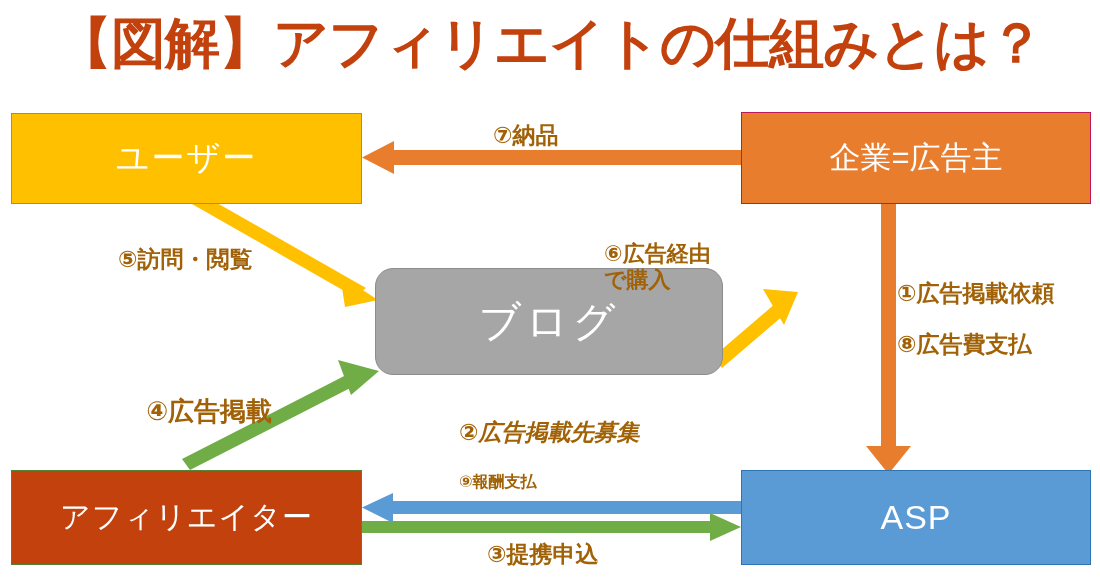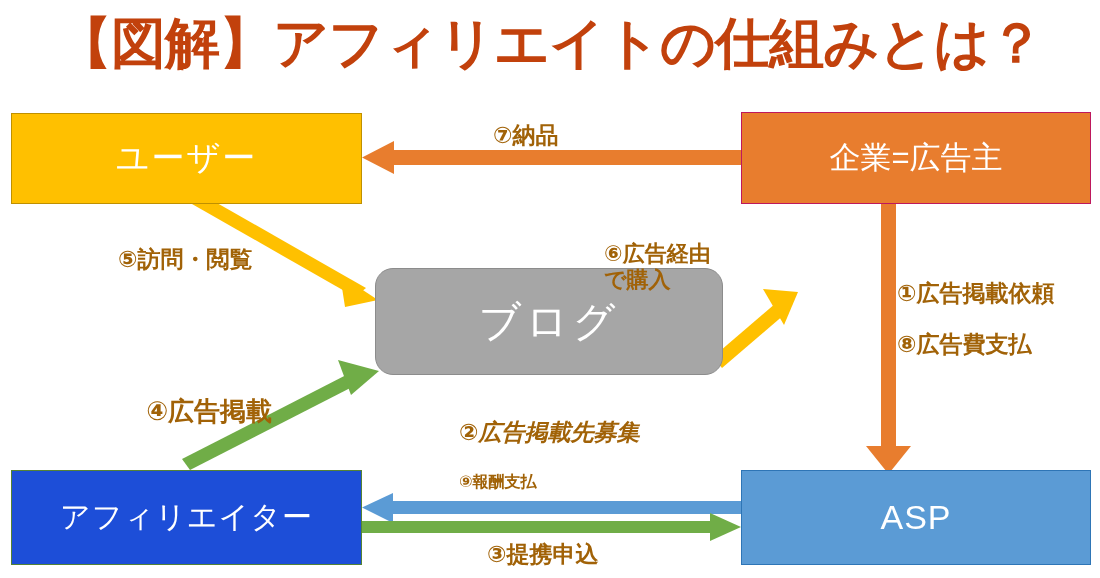--- a/index.html
+++ b/index.html
@@ -48,21 +48,21 @@
   .box-blog{
     left:375px;top:268px;width:348px;height:107px;
     background:#A6A6A6;
     border:1px solid #8C8C8C;
     border-radius:18px;
     font-size:42px;
     letter-spacing:4px;
   }
   .box-affiliate{
     left:11px;top:470px;width:351px;height:95px;
-    background:#1d4ed8;
+    background:#c2410c;
     border:1px solid #548235;
     font-size:30px;
     letter-spacing:1px;
   }
   .box-asp{
     left:741px;top:470px;width:350px;height:95px;
     background:#5B9BD5;
     border:1px solid #2E75B6;
     font-size:34px;
     letter-spacing:1px;

